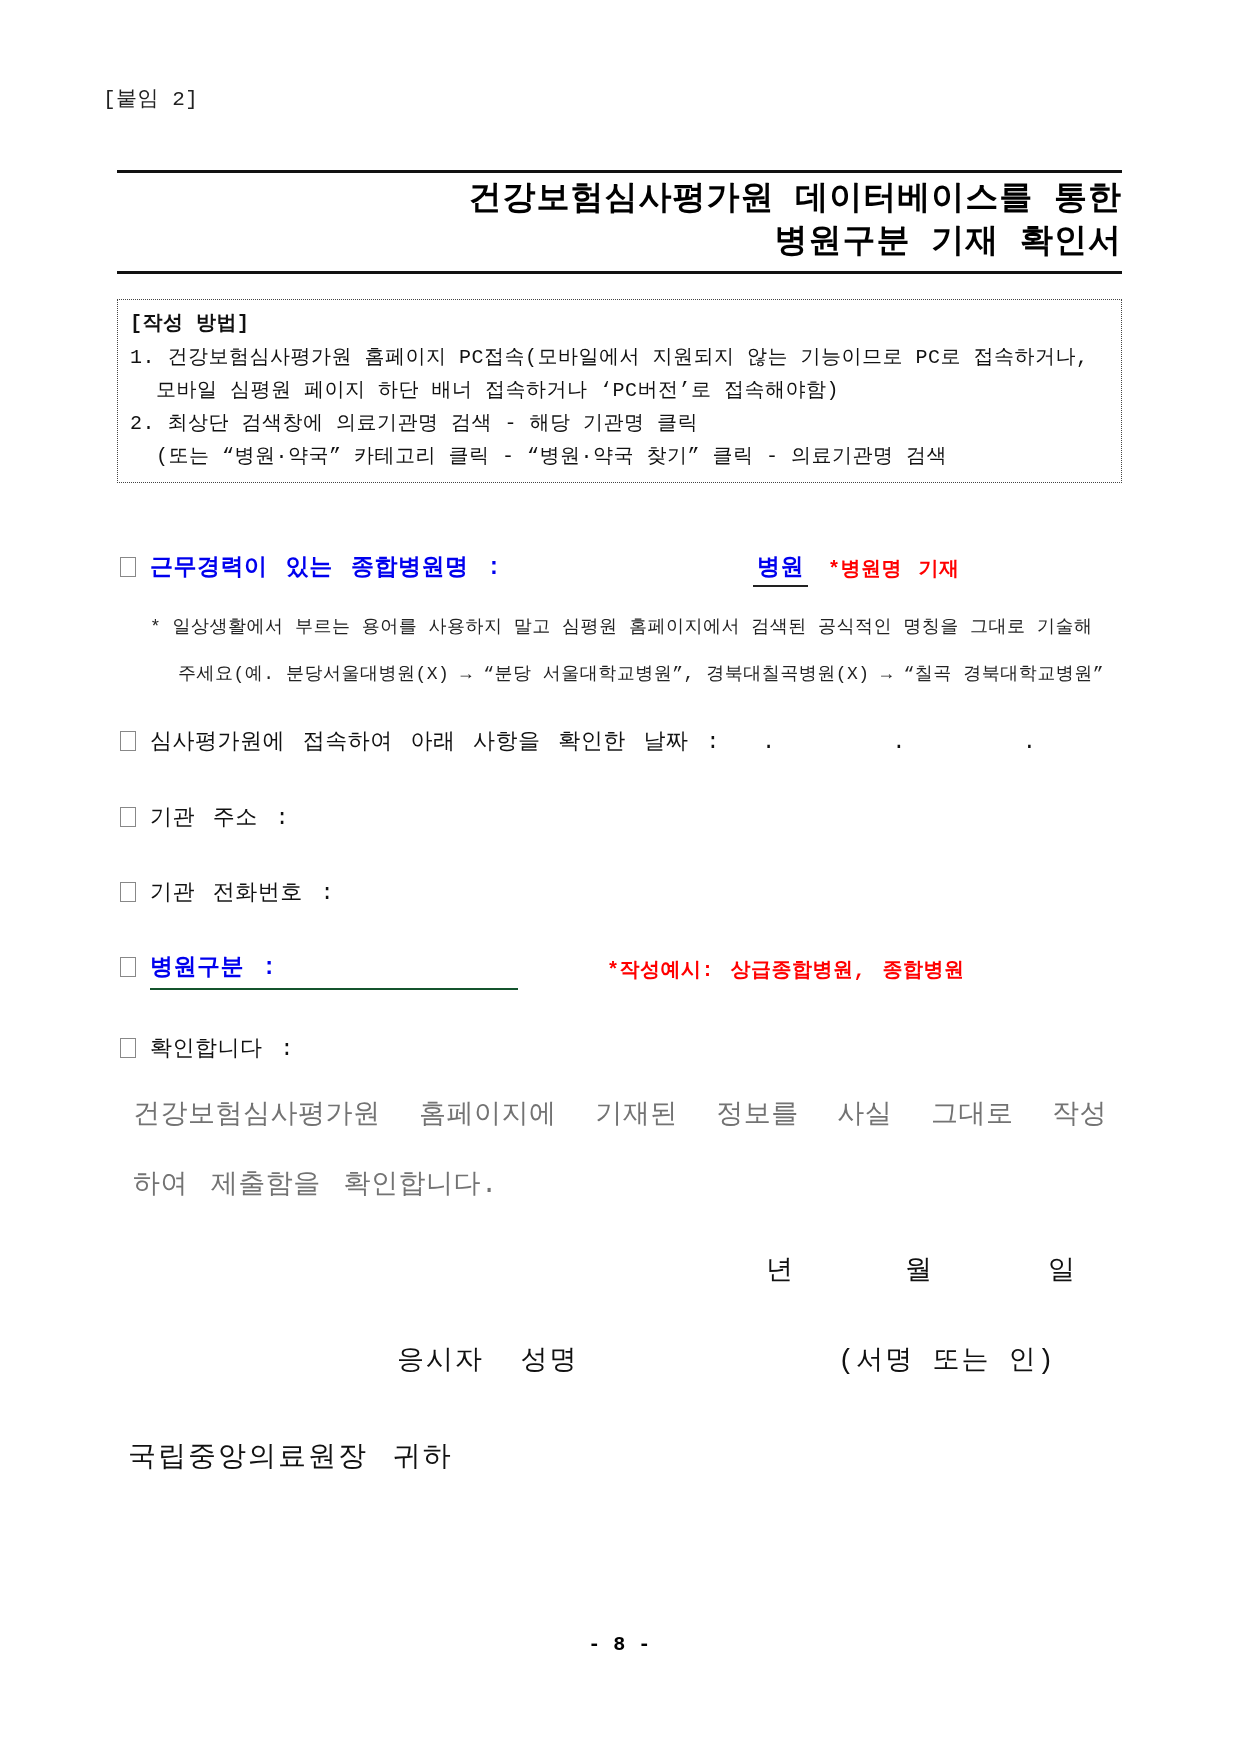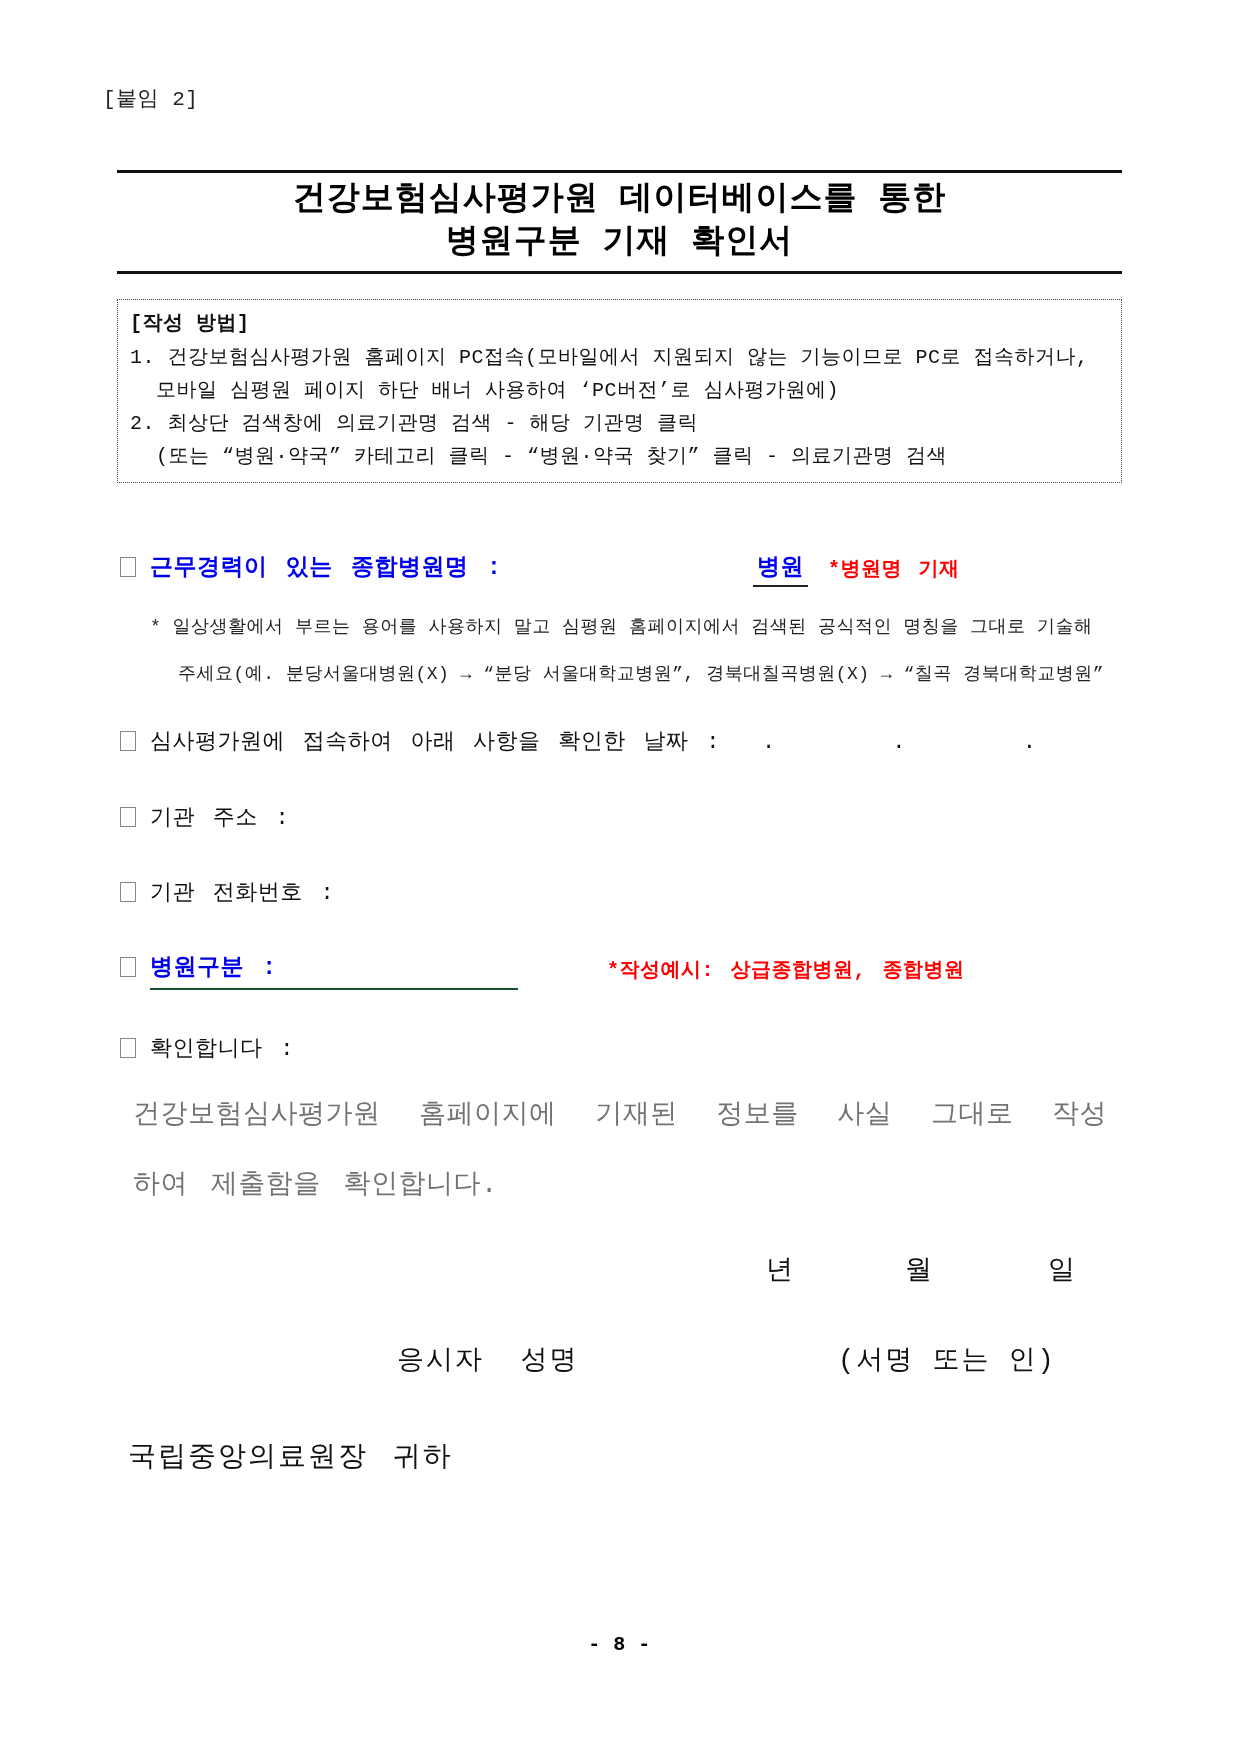--- a/index.html
+++ b/index.html
@@ -9,21 +9,21 @@
     font-family:Liberation Mono, monospace;
     color:#1a1a1a;letter-spacing:0.5px;padding-left:26px;
   }
   .abs{position:absolute;}
   
   .attachment{left:103px;top:84px;font-size:21px;color:#222;}
   
   .title-block{
     left:117px;top:170px;width:1005px;
     border-top:3px solid #111;border-bottom:3px solid #111;
-    padding:5px 0 7px 0;text-align:center;
+    padding:5px 0 7px 0;text-align:right;
   }
   .title-line{font-size:33px;line-height:43px;font-weight:700;color:#000;letter-spacing:1px;}
   
   .instructions{
     left:117px;top:299px;width:1005px;box-sizing:border-box;
     border:1px dotted #444;padding:7px 12px 9px 12px;
   }
   .instr-heading{font-size:20px;font-weight:700;line-height:34px;color:#111;}
   .instr-line{font-size:20px;line-height:33px;color:#111;}
   .instr-indent{padding-left:26px;}
@@ -62,21 +62,21 @@
   <div class="abs attachment">[붙임 2]</div>
 
   <div class="abs title-block">
     <div class="title-line">건강보험심사평가원 데이터베이스를 통한</div>
     <div class="title-line">병원구분 기재 확인서</div>
   </div>
 
   <div class="abs instructions">
     <div class="instr-heading">[작성 방법]</div>
     <div class="instr-line">1. 건강보험심사평가원 홈페이지 PC접속(모바일에서 지원되지 않는 기능이므로 PC로 접속하거나,</div>
-    <div class="instr-line instr-indent">모바일 심평원 페이지 하단 배너 사용하여 ‘PC버전’로 심사평가원에)</div>
+    <div class="instr-line instr-indent">모바일 심평원 페이지 하단 배너 접속하거나 ‘PC버전’로 접속해야함)</div>
     <div class="instr-line">2. 최상단 검색창에 의료기관명 검색 - 해당 기관명 클릭</div>
     <div class="instr-line instr-indent">(또는 “병원·약국” 카테고리 클릭 - “병원·약국 찾기” 클릭 - 의료기관명 검색</div>
   </div>
 
   <div class="abs row" style="top:551px;width:1005px;">
     <span class="cb"></span><span class="blue">근무경력이 있는 종합병원명 :</span>
     <span class="blue suffix-underline" style="position:absolute;left:633px;top:0;">병원</span>
     <span class="red" style="position:absolute;left:708px;top:4px;text-align:right;">*병원명 기재</span>
   </div>
 

